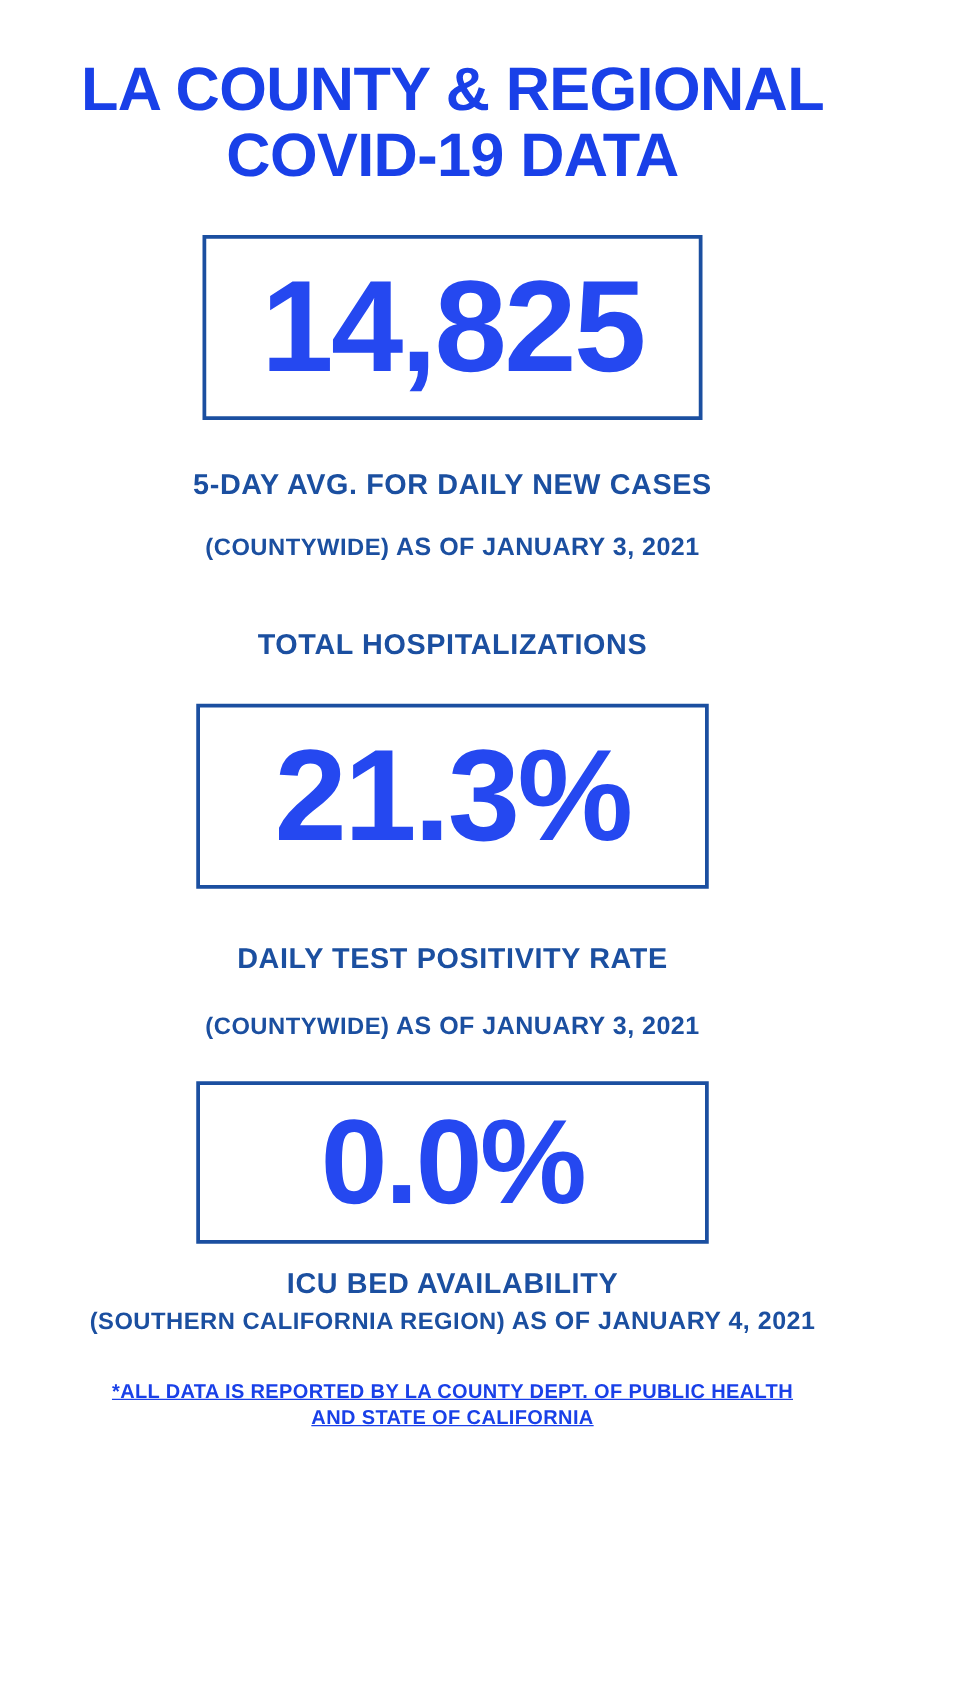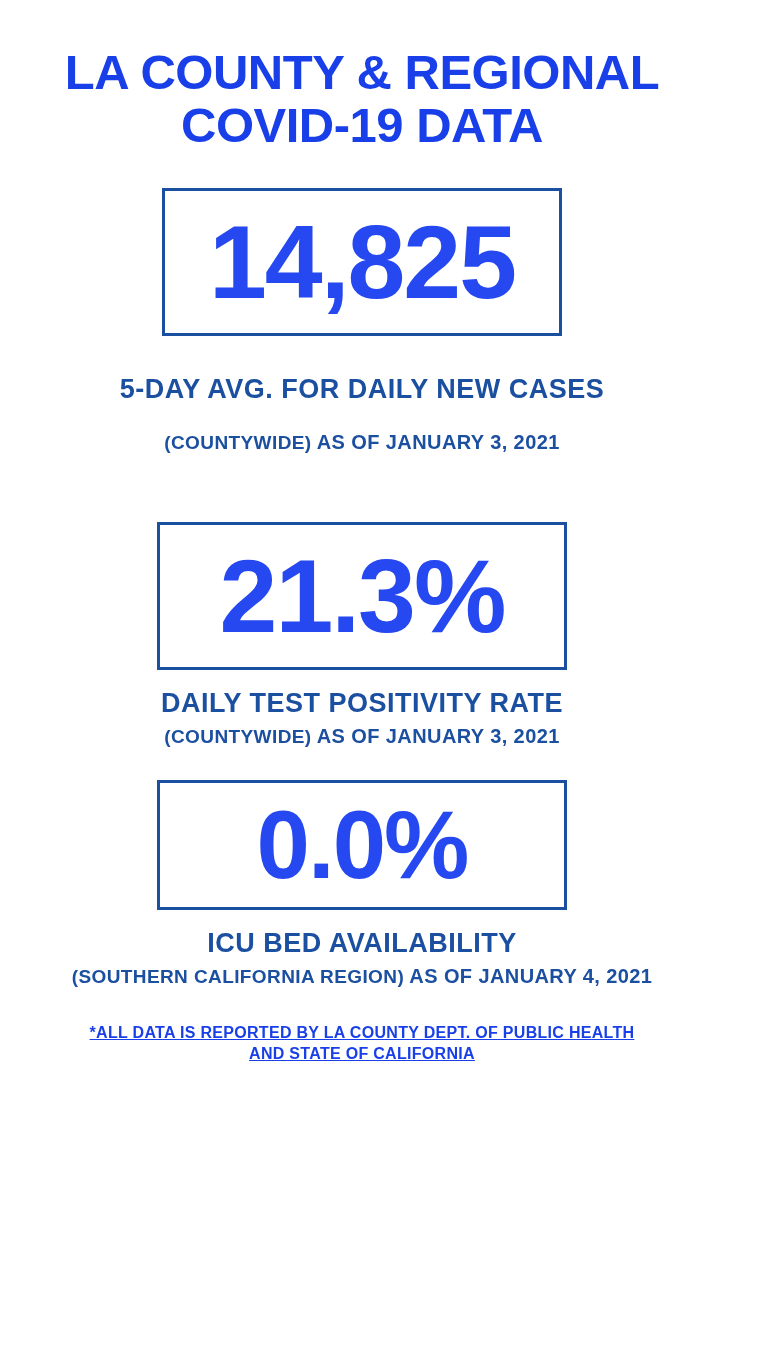--- a/index.html
+++ b/index.html
@@ -38,21 +38,21 @@
   }
 
   .stat-block {
     display: flex;
     flex-direction: column;
     align-items: center;
     width: 100%;
   }
   .stat-block.b1 { margin-top: 36px; gap: 20px; }
   .stat-block.b2 { margin-top: 34px; }
-  .stat-block.b3 { margin-top: 34px; }
+  .stat-block.b3 { margin-top: 34px; gap: 24px; }
   .stat-block.b4 { margin-top: 32px; }
 
   .value-box {
     border: 3px solid #1B4FA0;
     box-sizing: border-box;
     display: flex;
     align-items: center;
     justify-content: center;
   }
   .value-box.w1 { width: 400px; height: 148px; }
@@ -67,21 +67,21 @@
     line-height: 1;
     letter-spacing: -2px;
   }
   .value.small {
     font-size: 96px;
   }
 
   .label {
     color: #1B4FA0;
     font-weight: bold;
-    font-size: 27px;
+    font-size: 23px;
     letter-spacing: 0.5px;
     text-transform: uppercase;
     text-align: center;
     margin-top: 18px;
   }
   .sublabel {
     color: #1B4FA0;
     font-weight: bold;
     font-size: 20px;
     letter-spacing: 0.4px;
@@ -121,20 +121,21 @@
       <span class="value">14,825</span>
     </div>
     <div class="label">5-Day Avg. for Daily New Cases</div>
     <div class="sublabel">
       <span class="paren">(Countywide)</span>
       <span>as of January 3, 2021</span>
     </div>
   </div>
 
   <div class="stat-block b2">
+    <div class="label">Total Hospitalizations</div>
   </div>
 
   <div class="stat-block b3">
     <div class="value-box w3">
       <span class="value">21.3%</span>
     </div>
     <div class="label">Daily Test Positivity Rate</div>
     <div class="sublabel">
       <span class="paren">(Countywide)</span>
       <span>as of January 3, 2021</span>

